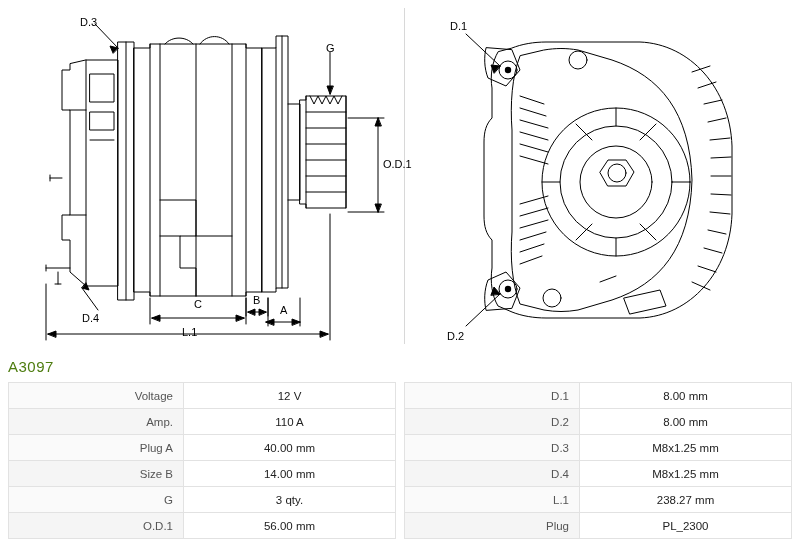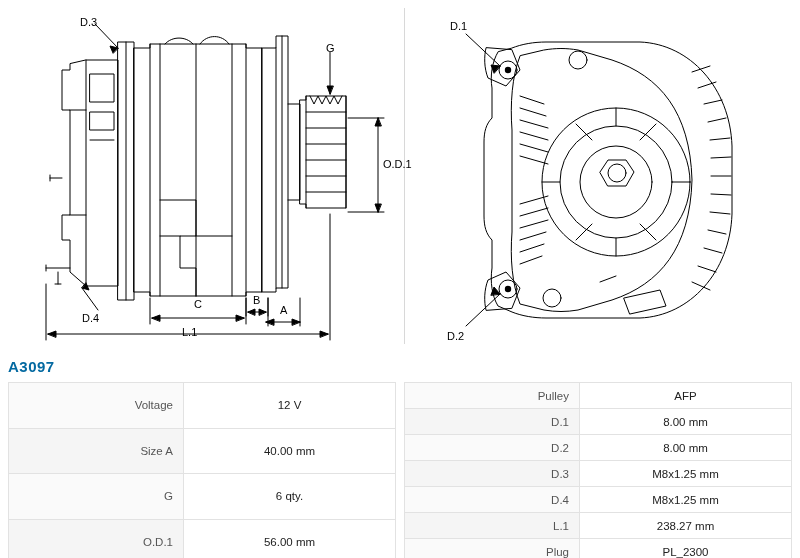--- a/index.html
+++ b/index.html
@@ -38,22 +38,22 @@
     color: #000000;
     font-family: "Liberation Sans", sans-serif;
     white-space: nowrap;
   }
   
   .part-number {
     position: absolute;
     left: 8px;
     top: 358px;
     font-size: 15px;
-    font-weight: bold;
-    color: #0369a1;
+    font-weight: normal;
+    color: #4d7c0f;
     letter-spacing: 0.5px;
   }
   
   .tables {
     position: absolute;
     left: 8px;
     top: 382px;
     width: 784px;
     display: flex;
     gap: 8px;
@@ -259,40 +259,44 @@
   <div class="part-number">A3097</div>
 
   <div class="tables">
     <table class="spec">
       <tbody>
         <tr>
           <td class="k">Voltage</td>
           <td class="v">12 V</td>
         </tr>
         <tr>
-          <td class="k">Size A</td>
+          <td class="k">Amp.</td>
+          <td class="v">110 A</td>
+        </tr>
+        <tr>
+          <td class="k">Plug A</td>
           <td class="v">40.00 mm</td>
         </tr>
         <tr>
+          <td class="k">Size B</td>
+          <td class="v">14.00 mm</td>
+        </tr>
+        <tr>
           <td class="k">G</td>
-          <td class="v">6 qty.</td>
+          <td class="v">3 qty.</td>
         </tr>
         <tr>
           <td class="k">O.D.1</td>
           <td class="v">56.00 mm</td>
         </tr>
       </tbody>
     </table>
 
     <table class="spec">
       <tbody>
-        <tr>
-          <td class="k">Pulley</td>
-          <td class="v">AFP</td>
-        </tr>
         <tr>
           <td class="k">D.1</td>
           <td class="v">8.00 mm</td>
         </tr>
         <tr>
           <td class="k">D.2</td>
           <td class="v">8.00 mm</td>
         </tr>
         <tr>
           <td class="k">D.3</td>

